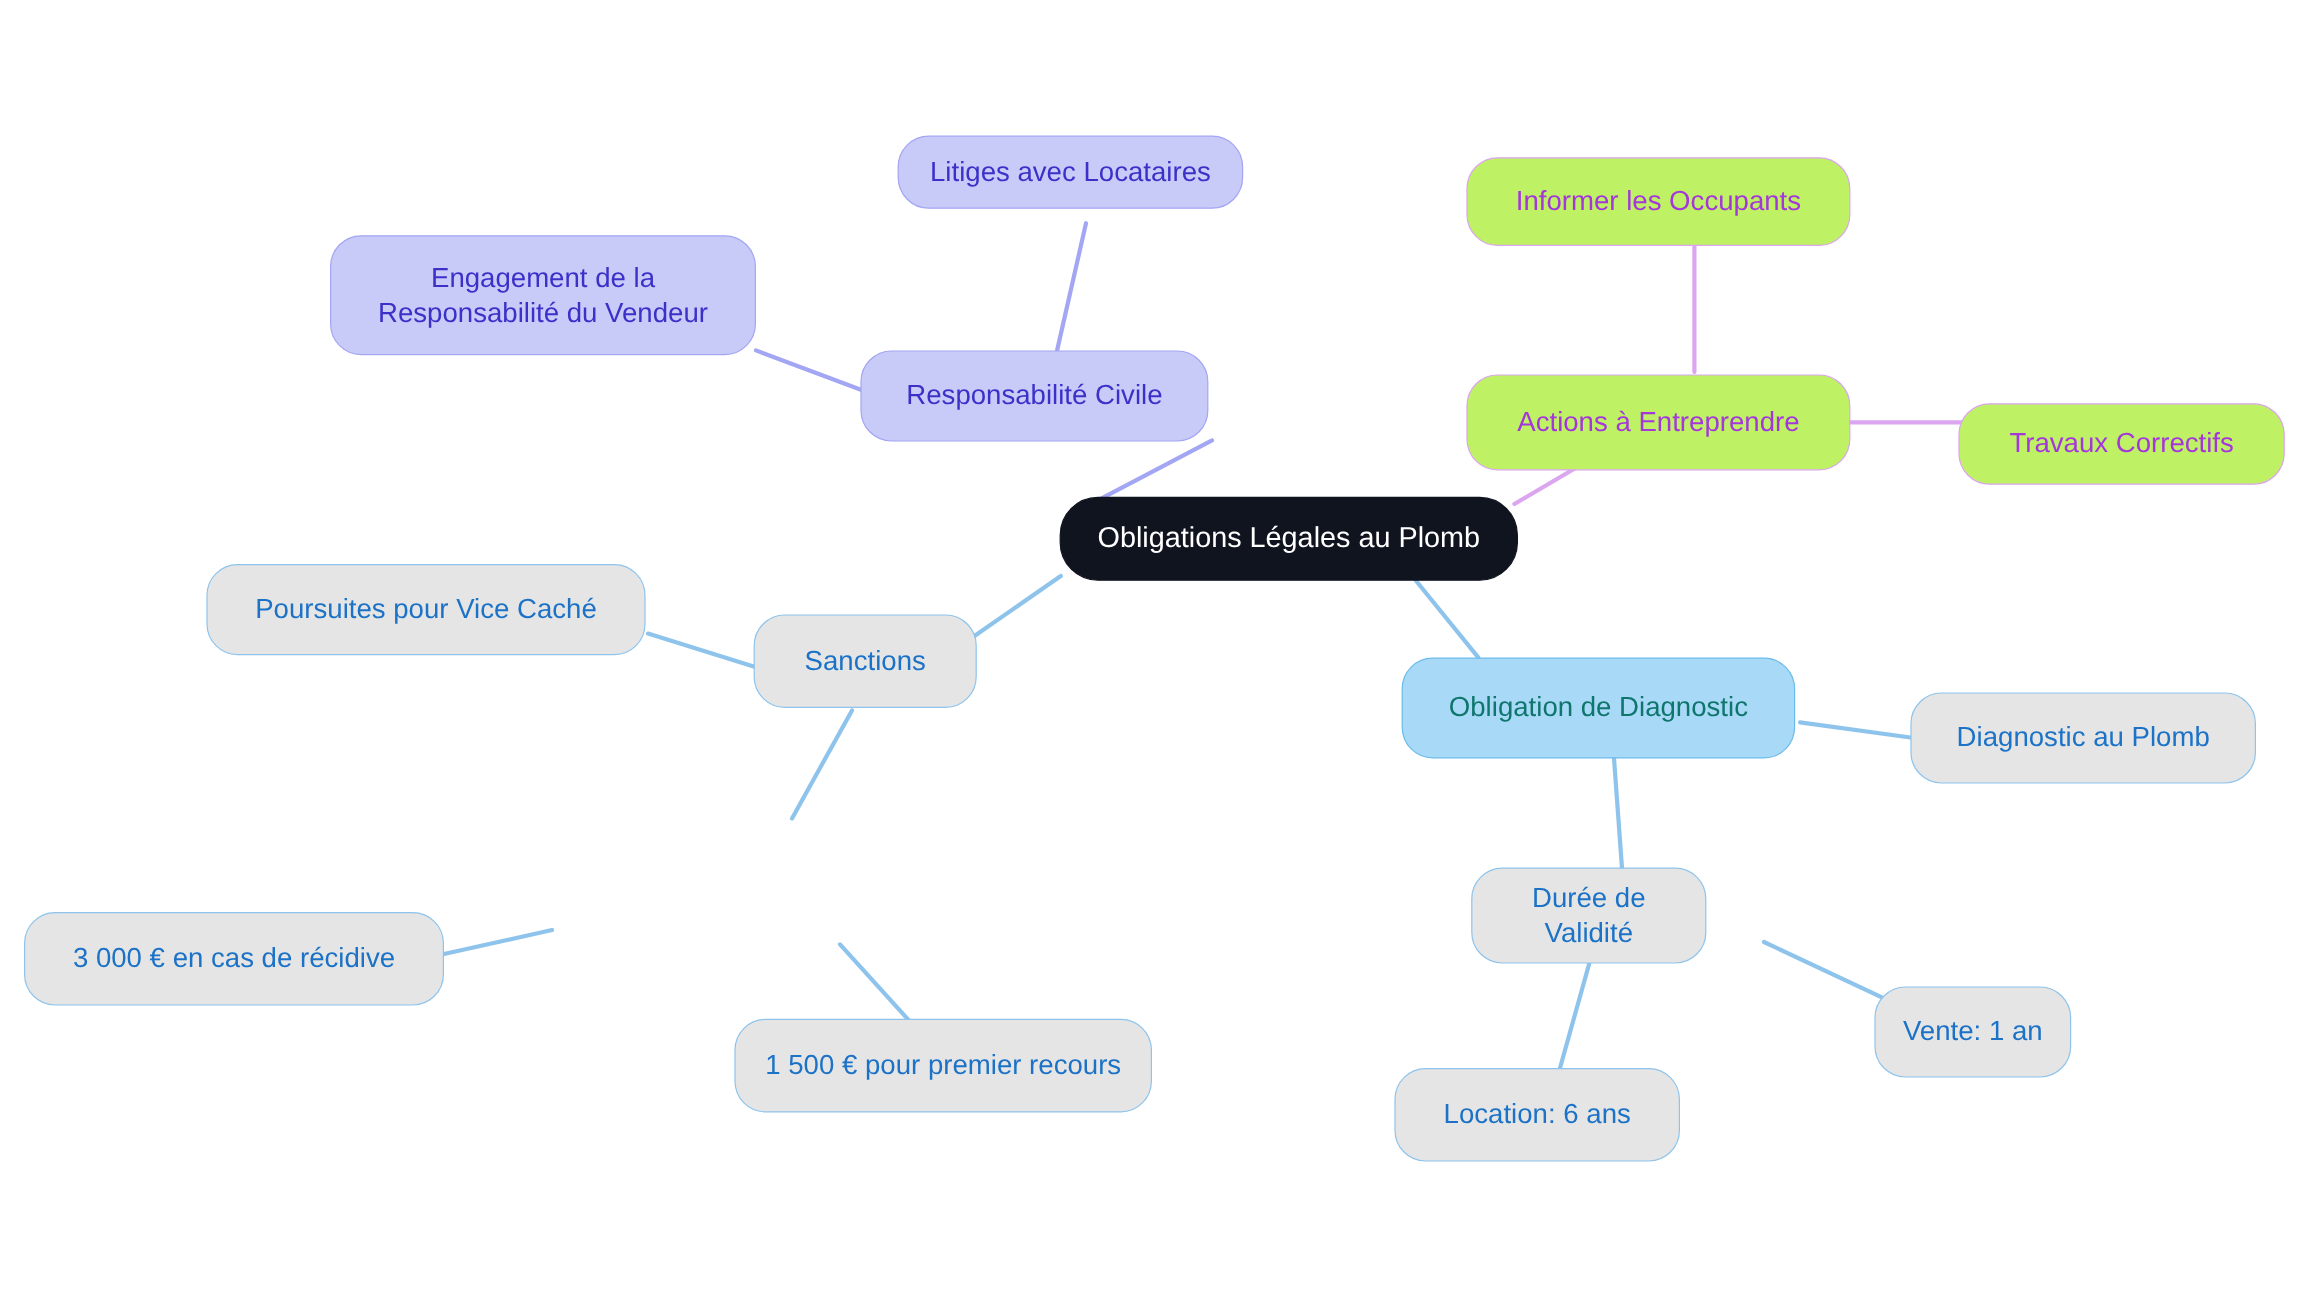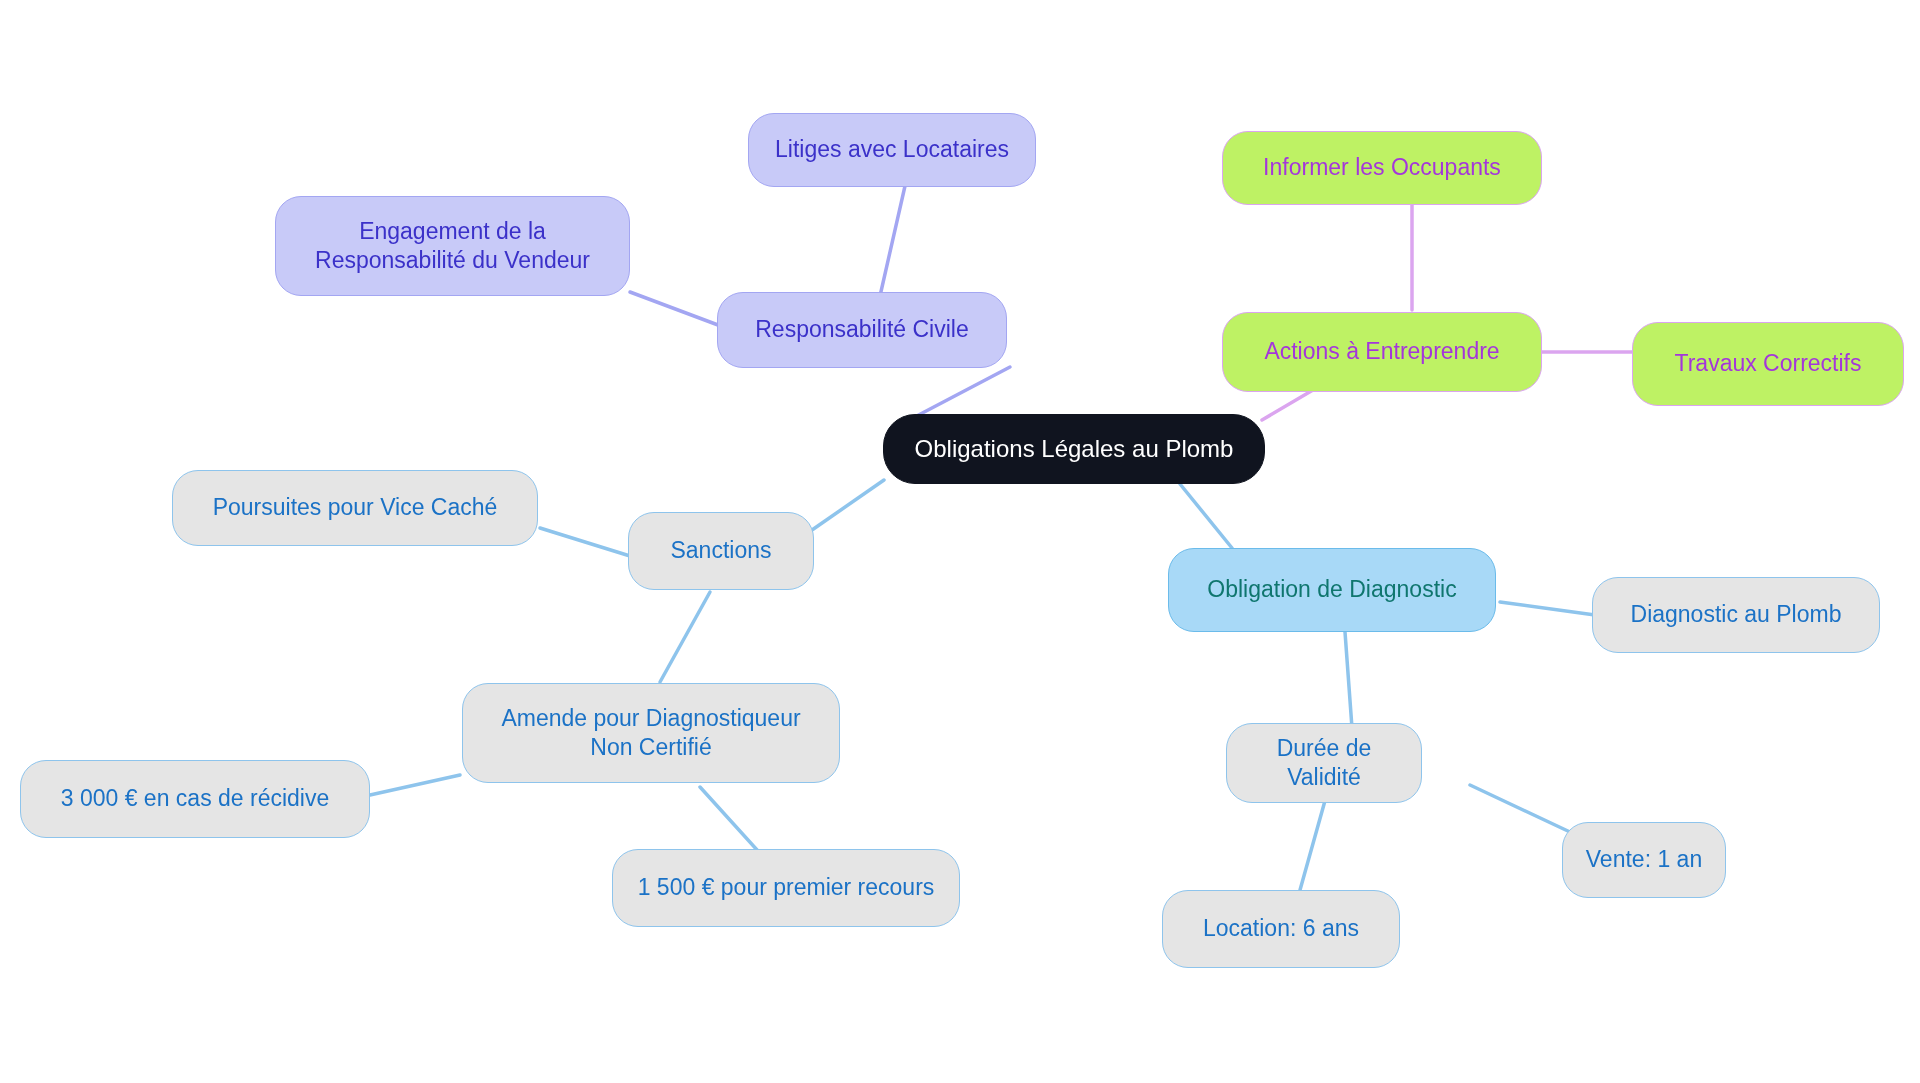--- a/index.html
+++ b/index.html
@@ -112,53 +112,49 @@
   </svg>
 
   <div class="node root" style="left:883px; top:414px; width:382px; height:70px;">
     <span>Obligations Légales au Plomb</span>
   </div>
 
   <div class="node purple" style="left:717px; top:292px; width:290px; height:76px;">
     <span>Responsabilité Civile</span>
   </div>
 
-  <div class="node purple" style="left:748px; top:113px; width:288px; height:74px;">
+  <div class="node purple" style="left:748px; top:113px; width:288px; height:61px;">
     <span>Litiges avec Locataires</span>
   </div>
 
   <div class="node purple" style="left:275px; top:196px; width:355px; height:100px;">
     <span>Engagement de la
 Responsabilité du Vendeur</span>
   </div>
 
   <div class="node pink" style="left:1222px; top:312px; width:320px; height:80px;">
     <span>Actions à Entreprendre</span>
   </div>
 
   <div class="node pink" style="left:1222px; top:131px; width:320px; height:74px;">
     <span>Informer les Occupants</span>
   </div>
 
-  <div class="node pink" style="left:1632px; top:322px; width:272px; height:84px;">
+  <div class="node pink" style="left:1632px; top:336px; width:272px; height:68px;">
     <span>Travaux Correctifs</span>
   </div>
 
   <div class="node blue" style="left:628px; top:512px; width:186px; height:78px;">
     <span>Sanctions</span>
   </div>
 
   <div class="node blue" style="left:172px; top:470px; width:366px; height:76px;">
     <span>Poursuites pour Vice Caché</span>
   </div>
 
-  <div class="node blue" style="left:462px; top:683px; width:378px; height:100px;">
-    <span>Amende pour Diagnostiqueur
-Non Certifié</span>
-  </div>
 
   <div class="node blue" style="left:20px; top:760px; width:350px; height:78px;">
     <span>3 000 € en cas de récidive</span>
   </div>
 
   <div class="node blue" style="left:612px; top:849px; width:348px; height:78px;">
     <span>1 500 € pour premier recours</span>
   </div>
 
   <div class="node blue-strong" style="left:1168px; top:548px; width:328px; height:84px;">

